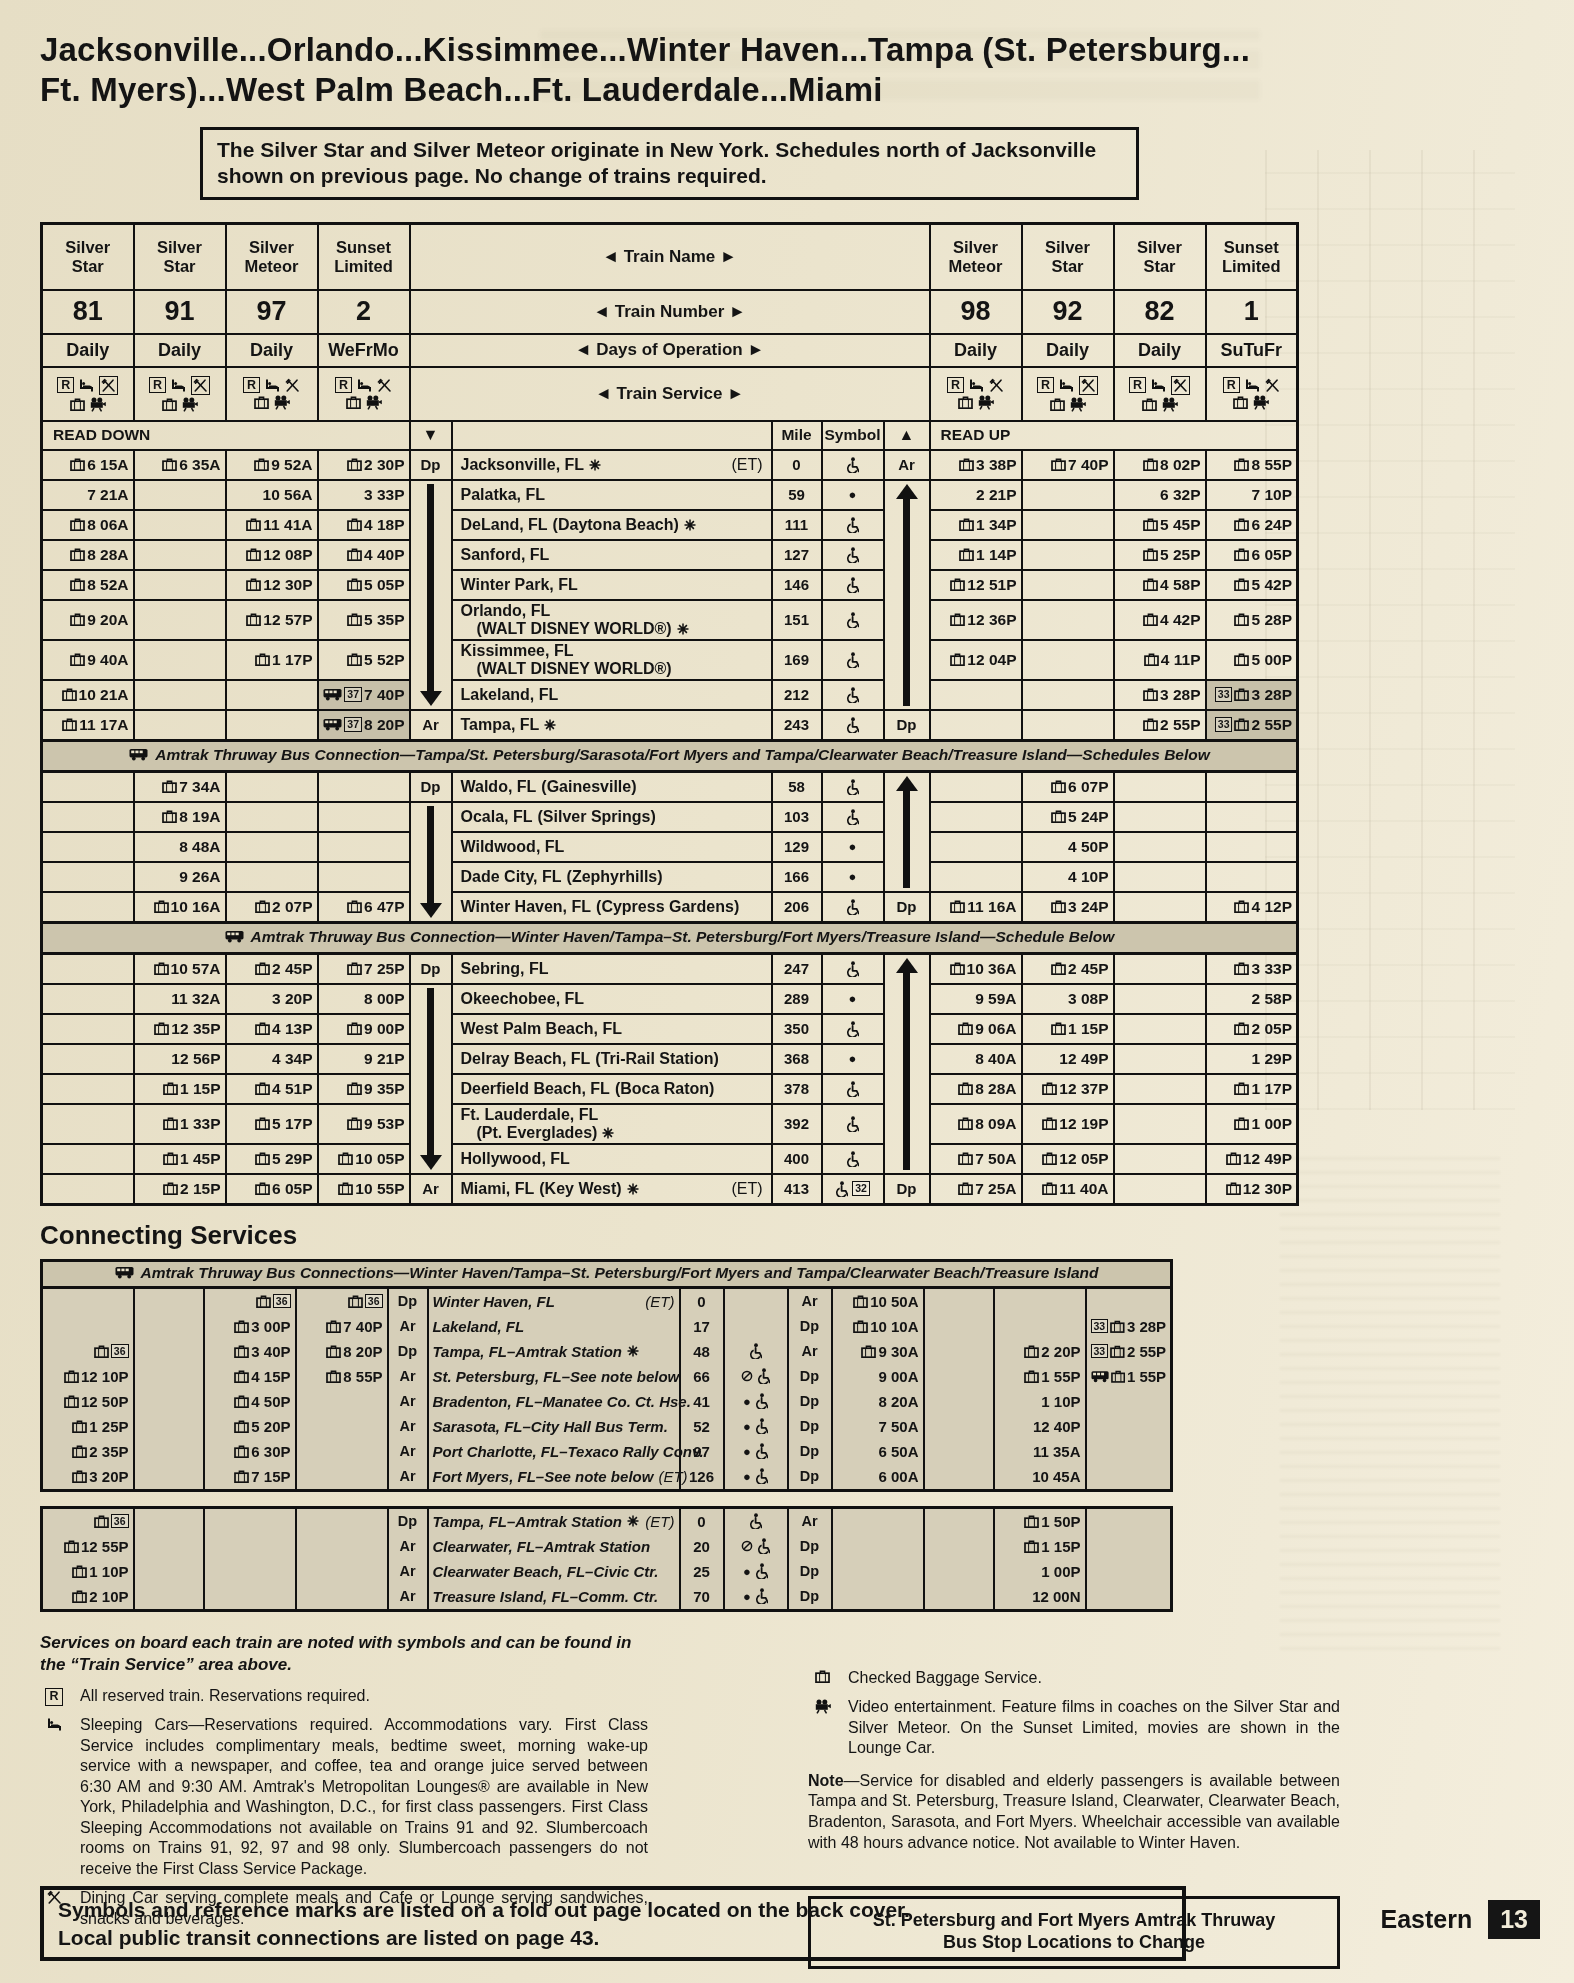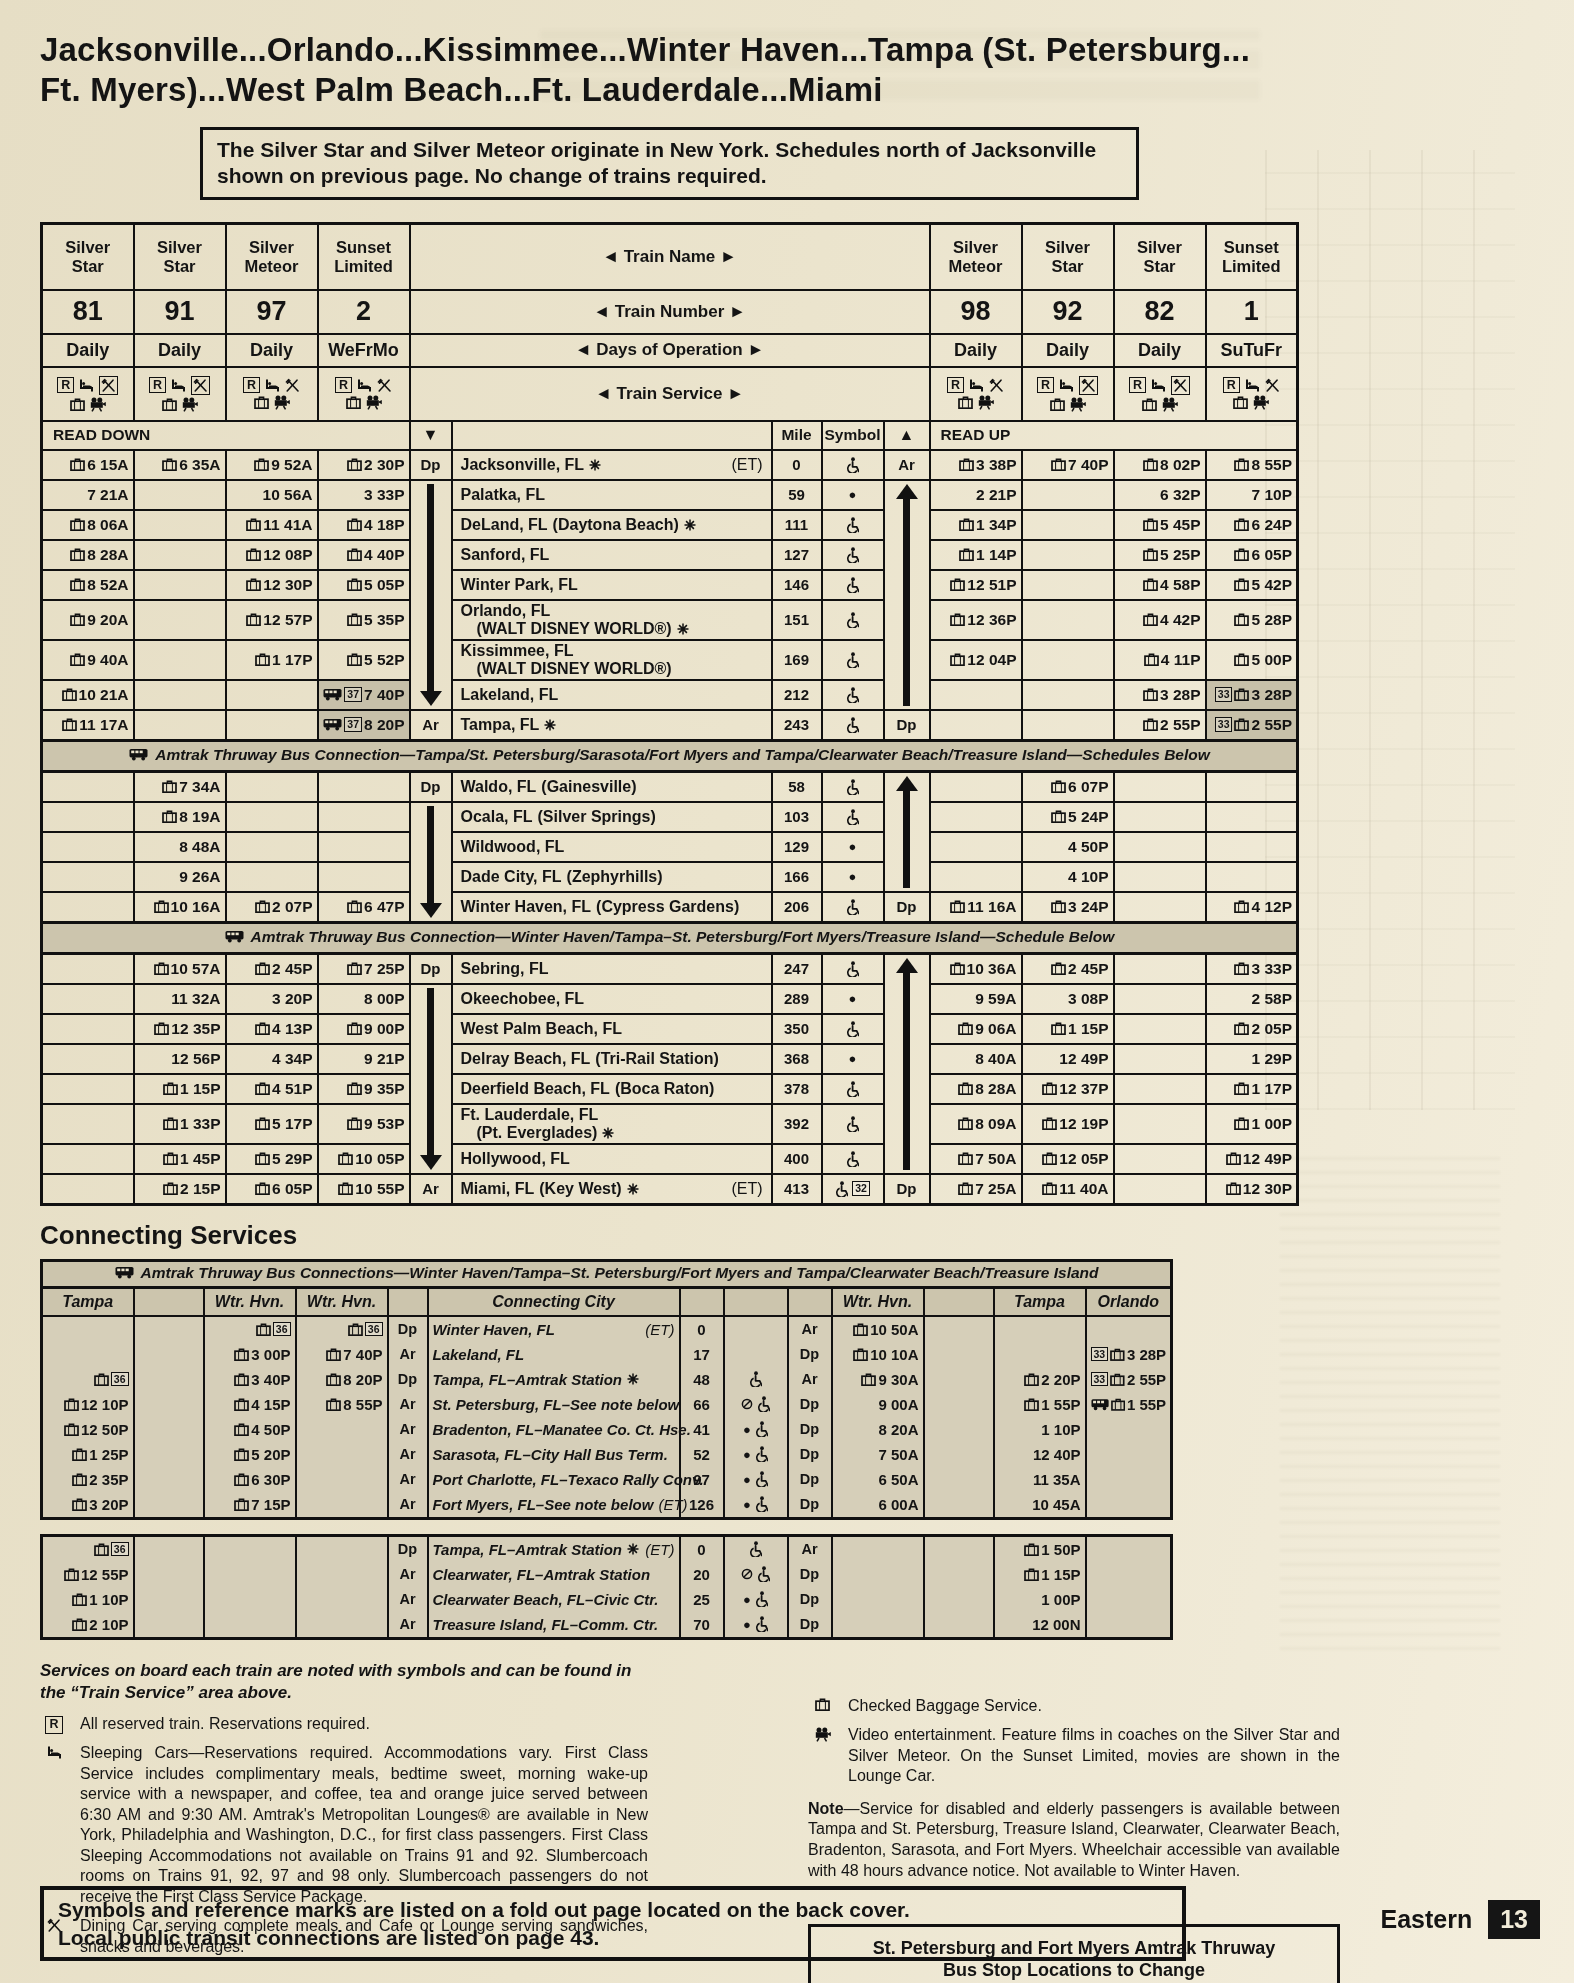--- a/index.html
+++ b/index.html
@@ -2190,35 +2190,20 @@
                   <rect x="2.2" y="2.6" width="3.1" height="2.6" fill="#ebe4cd"></rect>
                   <rect x="6.4" y="2.6" width="3.1" height="2.6" fill="#ebe4cd"></rect>
                   <rect x="10.6" y="2.6" width="3.1" height="2.6" fill="#ebe4cd"></rect>
                   <circle cx="4.8" cy="10.6" r="1.9" fill="#111"></circle>
                   <circle cx="14.2" cy="10.6" r="1.9" fill="#111"></circle>
                 </svg>
                 <span>Amtrak Thruway Bus Connections—Winter Haven/Tampa–St. Petersburg/Fort Myers and Tampa/Clearwater Beach/Treasure Island</span>
               </span></td>
           </tr>
           <tr>
-            <td class="cth">Tampa</td>
-            <td class="cth"></td>
-            <td class="cth">Wtr. Hvn.</td>
-            <td class="cth">Wtr. Hvn.</td>
-            <td class="cth"></td>
-            <td class="cth">Connecting City</td>
-            <td class="cth"></td>
-            <td class="cth"></td>
-            <td class="cth"></td>
-            <td class="cth">Wtr. Hvn.</td>
-            <td class="cth"></td>
-            <td class="cth">Tampa</td>
-            <td class="cth">Orlando</td>
-          </tr>
-          <tr>
             <td class="tcell"></td>
             <td class="tcell"></td>
             <td class="tcell">
               <div class="tc">
                 <svg class="ic" width="15" height="13" viewBox="0 0 15 13">
                   <rect x="1" y="3.2" width="13" height="9" fill="none" stroke="#111" stroke-width="1.7"></rect>
                   <path d="M5.4 3.2V1.3h4.2v1.9" fill="none" stroke="#111" stroke-width="1.5"></path>
                   <line x1="4.6" y1="3.6" x2="4.6" y2="11.8" stroke="#111" stroke-width="1"></line>
                   <line x1="10.4" y1="3.6" x2="10.4" y2="11.8" stroke="#111" stroke-width="1"></line>
                 </svg>

